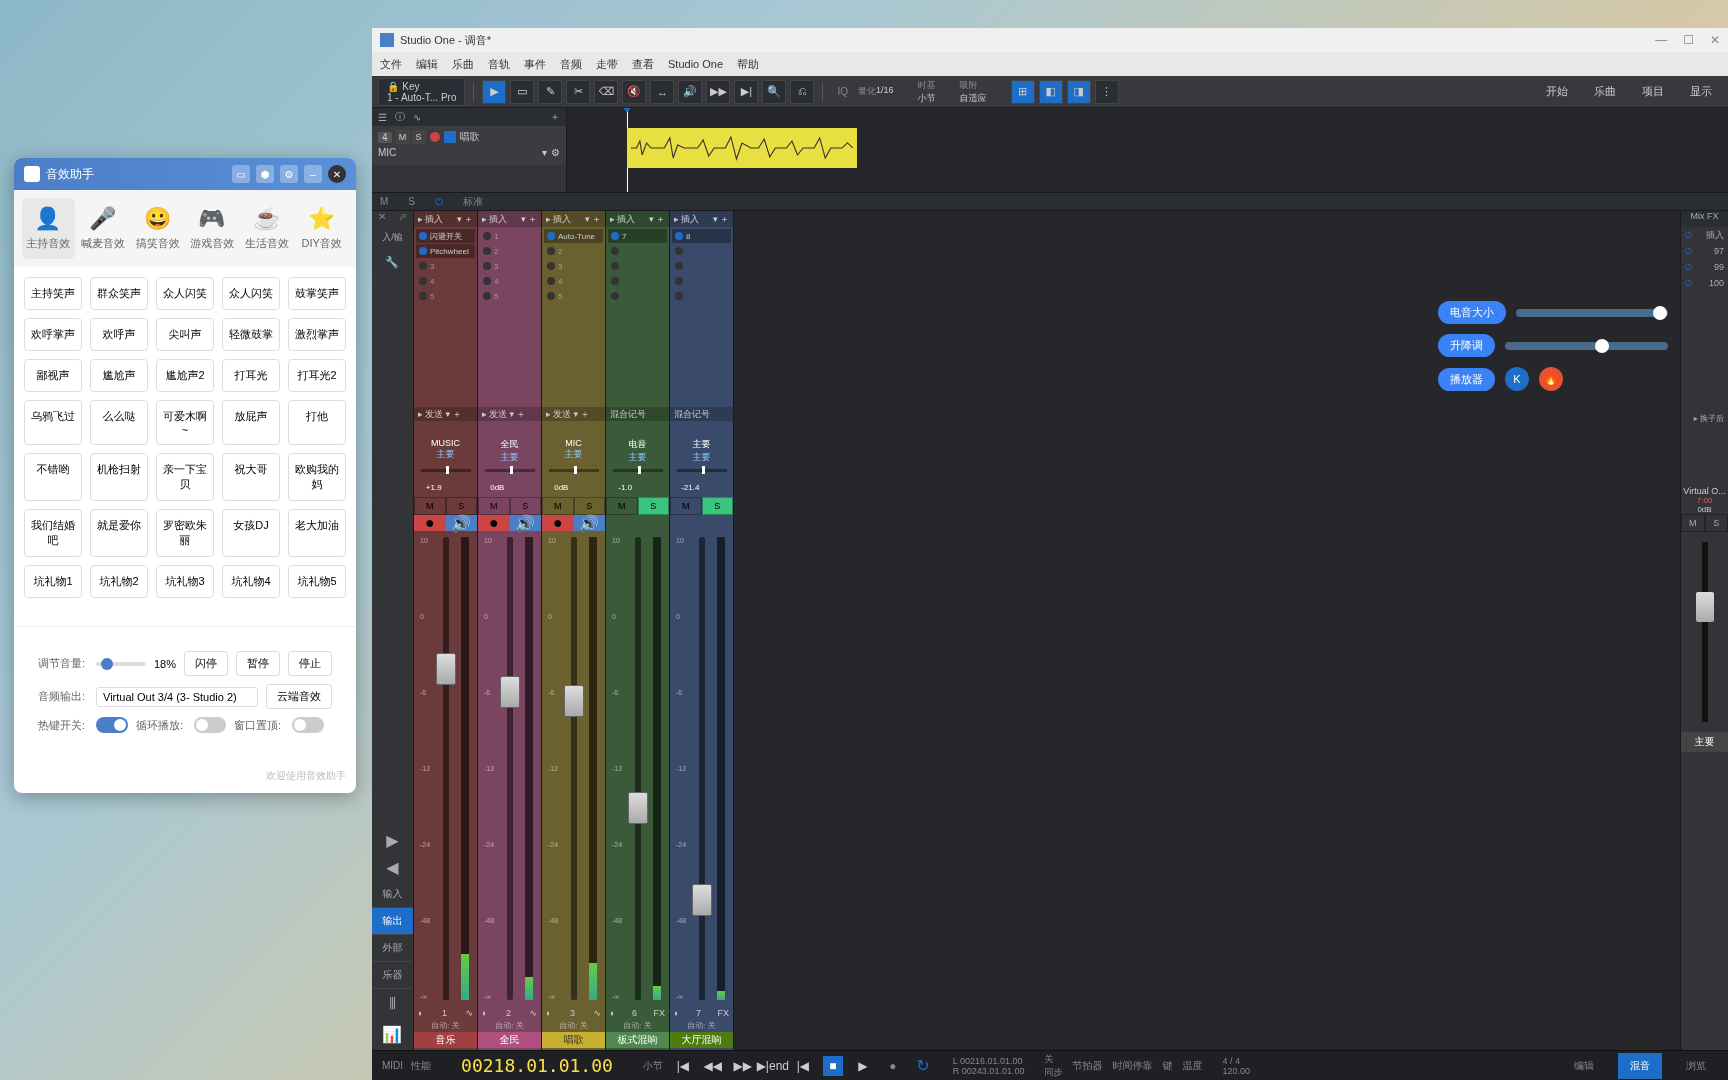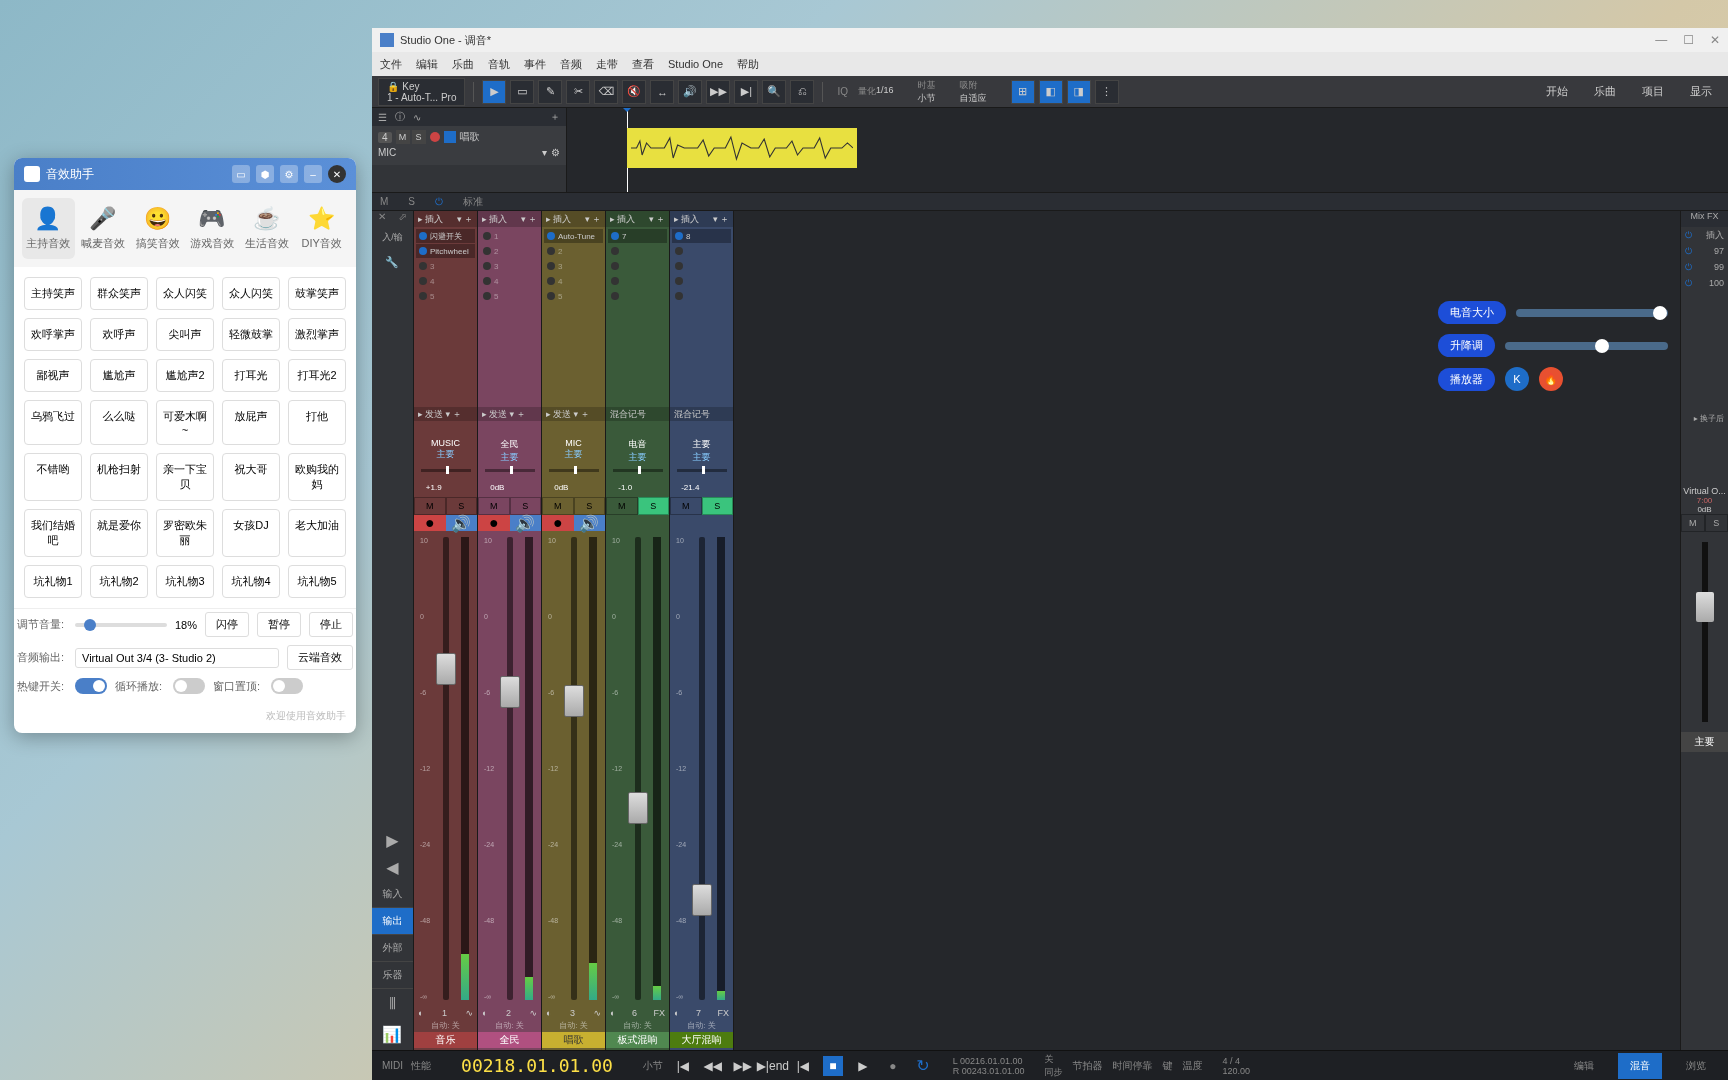--- a/index.html
+++ b/index.html
@@ -12,21 +12,21 @@
 .sfx-title-btns { margin-left: auto; display: flex; gap: 6px; }
 .sfx-title-btn { width: 18px; height: 18px; background: rgba(255,255,255,0.3); border-radius: 3px; display: flex; align-items: center; justify-content: center; font-size: 10px; cursor: pointer; }
 .sfx-title-btn.close { background: #333; border-radius: 50%; color: #fff; }
 .sfx-tabs { display: flex; padding: 8px; gap: 2px; background: #f5f5f5; }
 .sfx-tab { flex: 1; display: flex; flex-direction: column; align-items: center; padding: 8px 4px; cursor: pointer; border-radius: 6px; }
 .sfx-tab.active { background: #e8e8e8; }
 .sfx-tab-icon { font-size: 22px; margin-bottom: 4px; }
 .sfx-tab-label { font-size: 11px; color: #666; }
 .sfx-grid { padding: 10px; display: grid; grid-template-columns: repeat(5, 1fr); gap: 8px; background: #fff; }
 .sfx-btn { padding: 8px 4px; border: 1px solid #ddd; border-radius: 4px; font-size: 11px; text-align: center; cursor: pointer; background: #fff; }
-.sfx-controls { padding: 3px; border-top: 1px solid #eee; font-size: 11px; }
+.sfx-controls { padding: 24px; border-top: 1px solid #eee; font-size: 11px; margin-top: 18px; }
 .sfx-row { display: flex; align-items: center; gap: 8px; margin-bottom: 8px; }
 .sfx-row label { min-width: 50px; color: #666; }
 .sfx-slider { flex: 1; height: 4px; background: #ddd; border-radius: 2px; position: relative; }
 .sfx-slider-thumb { position: absolute; left: 10%; top: -4px; width: 12px; height: 12px; background: #4a7fc8; border-radius: 50%; }
 .sfx-small-btn { padding: 4px 10px; border: 1px solid #ddd; border-radius: 3px; font-size: 11px; cursor: pointer; }
 .sfx-select { flex: 1; padding: 3px 6px; border: 1px solid #ddd; border-radius: 3px; font-size: 11px; }
 .sfx-toggle { width: 32px; height: 16px; background: #4a7fc8; border-radius: 8px; position: relative; cursor: pointer; }
 .sfx-toggle.off { background: #ccc; }
 .sfx-toggle-knob { position: absolute; width: 12px; height: 12px; background: #fff; border-radius: 50%; top: 2px; right: 2px; }
 .sfx-toggle.off .sfx-toggle-knob { left: 2px; right: auto; }
@@ -111,21 +111,21 @@
 .ch-blue { background: #3a4a6a; } .ch-blue .ch-label { background: #4d7c0f; }
 
 .mixer-right { margin-left: auto; width: 48px; background: #323438; border-left: 1px solid #1a1a1a; font-size: 9px; color: #aaa; }
 .mixer-right-hdr { height: 16px; text-align: center; background: #2a2d33; }
 .mixer-right-item { height: 16px; display: flex; align-items: center; justify-content: space-between; padding: 0 4px; }
 
 .overlay-bubble { position: absolute; right: 60px; top: 25px; width: 230px; background: #e8f4ff; border: 2px solid #a8d0f0; border-radius: 16px; padding: 10px 14px; font-size: 11px; color: #d85080; z-index: 10; }
 .overlay-bubble::after { content: ''; position: absolute; right: -20px; top: 10px; width: 40px; height: 40px; background: #f8b8c8; border-radius: 50%; }
 .overlay-controls { position: absolute; right: 60px; top: 90px; width: 230px; z-index: 10; }
 .oc-row { display: flex; align-items: center; gap: 10px; margin-bottom: 10px; }
-.oc-btn { padding: 4px 12px; background: #1d4ed8; color: #fff; border-radius: 12px; font-size: 11px; }
+.oc-btn { padding: 4px 12px; background: #3b82f6; color: #fff; border-radius: 12px; font-size: 11px; }
 .oc-slider { flex: 1; height: 8px; background: #4a6a8a; border-radius: 4px; position: relative; }
 .oc-slider-thumb { position: absolute; width: 14px; height: 14px; background: #fff; border-radius: 50%; top: -3px; }
 .oc-icon { width: 24px; height: 24px; border-radius: 50%; display: flex; align-items: center; justify-content: center; font-size: 11px; }
 
 .transport { height: 30px; background: #1e2024; display: flex; align-items: center; padding: 0 10px; gap: 10px; border-top: 1px solid #111; }
 .transport-left { display: flex; align-items: center; gap: 8px; }
 .perf-label { font-size: 10px; color: #888; }
 .main-time { font-size: 18px; color: #fde047; font-family: monospace; margin: 0 20px; }
 .tr-btn { width: 20px; height: 20px; display: flex; align-items: center; justify-content: center; color: #ccc; cursor: pointer; font-size: 12px; }
 .tr-btn.stop { background: #1e6dc8; color: #fff; }

